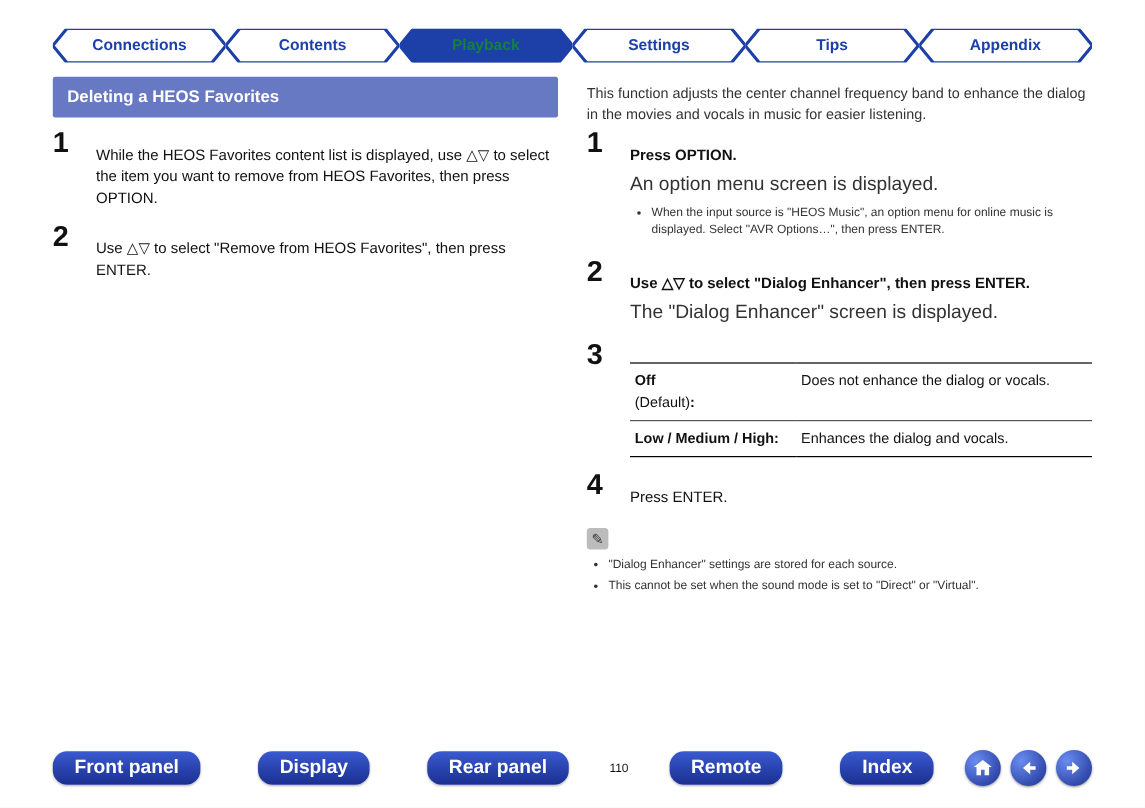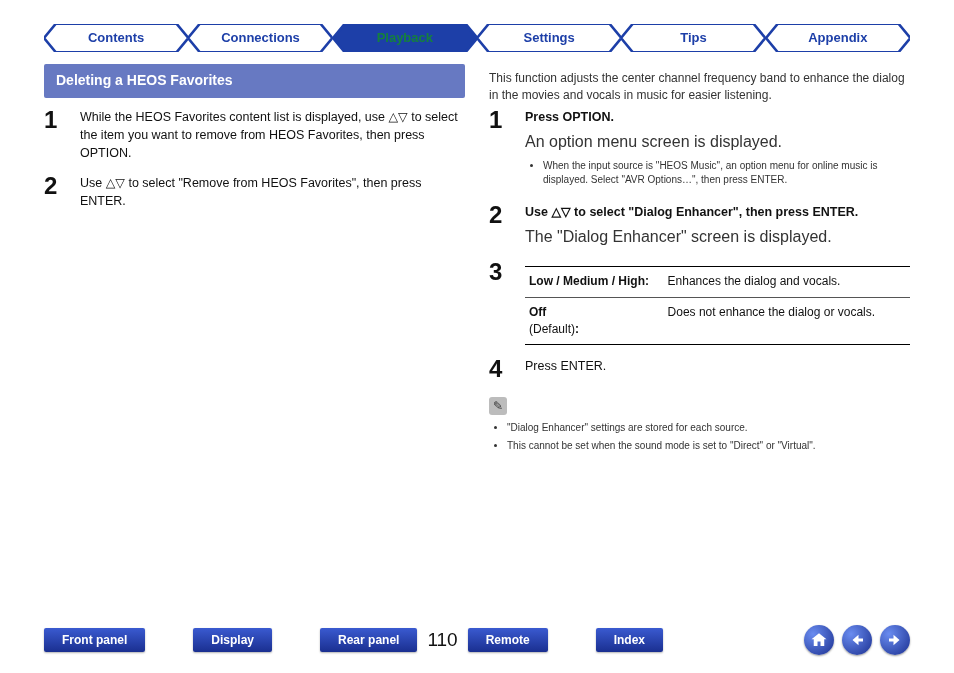--- a/index.html
+++ b/index.html
@@ -66,21 +66,21 @@
     margin: 4px 0 12px 0;
     gap: 14px;
   }
   .step-num {
     font-size: 24px;
     font-weight: bold;
     width: 22px;
     flex-shrink: 0;
     line-height: 1;
   }
-  .step-body { flex: 1; font-size: 12.5px; line-height: 1.45; }
+  .step-body { flex: 1; font-size: 12.5px; line-height: 1.45; margin-top: 12px; }
   .step-body .bold { font-weight: bold; }
   .step-sub { font-size: 16px; color: #333; margin-top: 4px; }
   ul.bullets {
     margin: 6px 0 0 0;
     padding-left: 18px;
     font-size: 10px;
     color: #333;
   }
   ul.bullets li { margin-bottom: 4px; line-height: 1.4; }
   
@@ -118,29 +118,29 @@
     left: 44px;
     right: 44px;
     display: flex;
     align-items: center;
   }
   .pill {
     background: #1d3fa8;
     background: linear-gradient(#3a5ad0, #1a2f90);
     color: #fff;
     font-weight: bold;
-    font-size: 12px;
+    font-size: 16px;
     padding: 5px 18px;
-    border-radius: 2px;
+    border-radius: 12px;
     box-shadow: 0 1px 2px rgba(0,0,0,.3);
     cursor: pointer;
     white-space: nowrap;
   }
   .pill-group { display: flex; gap: 48px; align-items: center; }
-  .page-num { margin: 0 10px; font-size: 19px; color: #111; }
+  .page-num { margin: 0 34px; font-size: 10px; color: #111; }
   .nav-icons { margin-left: auto; display: flex; gap: 8px; align-items: center; }
   .circ {
     width: 30px; height: 30px;
     border-radius: 50%;
     background: radial-gradient(circle at 30% 30%, #6a8cf0, #1a2f90);
     display: flex; align-items: center; justify-content: center;
     color: #fff; font-size: 16px;
     box-shadow: 0 1px 2px rgba(0,0,0,.4);
     cursor: pointer;
   }
@@ -150,27 +150,27 @@
 </head>
 <body>
 
 <div class="page">
 
   <div class="tabs">
     <div class="tab">
       <svg viewBox="0 0 100 28" preserveAspectRatio="none">
           <path d="M8 0 H92 L100 14 L92 28 H8 L0 14 Z" fill="#fff" stroke="#1d3fa8" stroke-width="2"></path>
         </svg>
+      <span>Connections</span>
+    </div>
+    <div class="tab">
+      <svg viewBox="0 0 100 28" preserveAspectRatio="none">
+          <path d="M8 0 H92 L100 14 L92 28 H8 L0 14 Z" fill="#fff" stroke="#1d3fa8" stroke-width="2"></path>
+        </svg>
       <span>Contents</span>
-    </div>
-    <div class="tab">
-      <svg viewBox="0 0 100 28" preserveAspectRatio="none">
-          <path d="M8 0 H92 L100 14 L92 28 H8 L0 14 Z" fill="#fff" stroke="#1d3fa8" stroke-width="2"></path>
-        </svg>
-      <span>Connections</span>
     </div>
     <div class="tab active">
       <svg viewBox="0 0 100 28" preserveAspectRatio="none">
           <path d="M8 0 H92 L100 14 L92 28 H8 L0 14 Z" fill="#1d3fa8" stroke="#1d3fa8" stroke-width="2"></path>
         </svg>
       <span>Playback</span>
     </div>
     <div class="tab">
       <svg viewBox="0 0 100 28" preserveAspectRatio="none">
           <path d="M8 0 H92 L100 14 L92 28 H8 L0 14 Z" fill="#fff" stroke="#1d3fa8" stroke-width="2"></path>
@@ -232,30 +232,30 @@
           <div class="step-sub">The "Dialog Enhancer" screen is displayed.</div>
         </div>
       </div>
 
       <div class="step">
         <div class="step-num">3</div>
         <div class="step-body">
           <table class="opt-table">
             <tbody>
                 <tr>
-              <td class="opt-label">Low / Medium / High:</td>
-              <td>Enhances the dialog and vocals.</td>
-            </tr>
-            <tr>
               <td class="opt-label">
                 <span>Off</span><br>
                 <span class="opt-sublabel">(Default)</span><span class="bold">:</span>
               </td>
               <td>Does not enhance the dialog or vocals.</td>
             </tr>
+            <tr>
+              <td class="opt-label">Low / Medium / High:</td>
+              <td>Enhances the dialog and vocals.</td>
+            </tr>
           </tbody>
             </table>
         </div>
       </div>
 
       <div class="step">
         <div class="step-num">4</div>
         <div class="step-body bold">Press ENTER.</div>
       </div>
 

